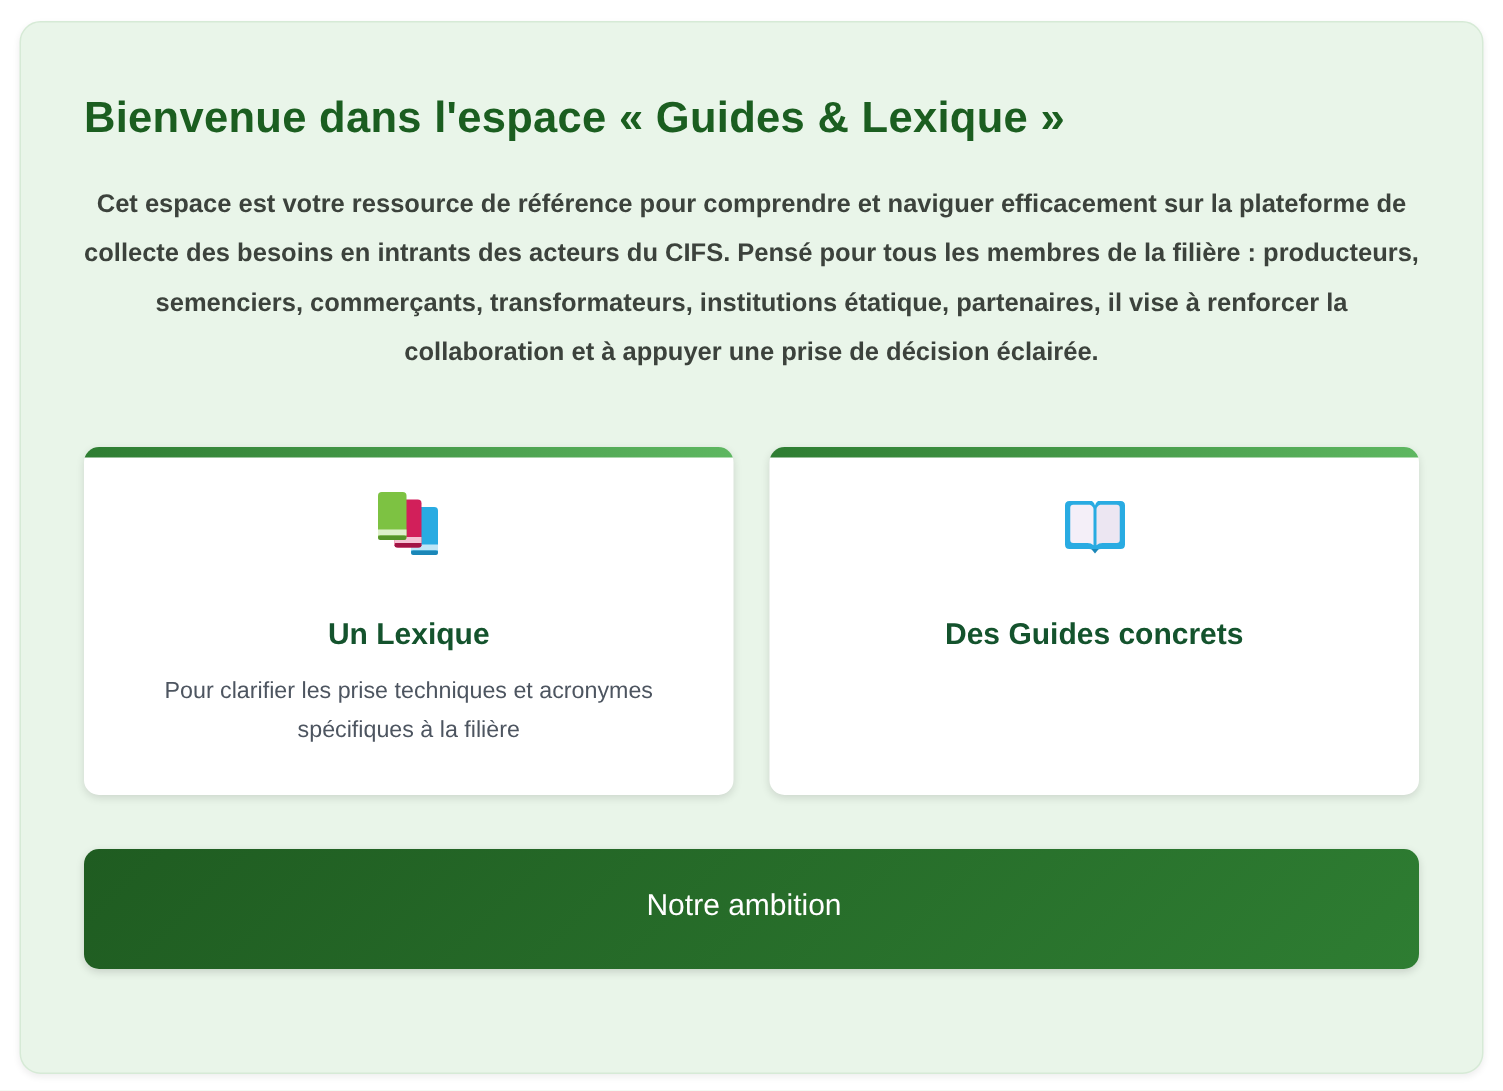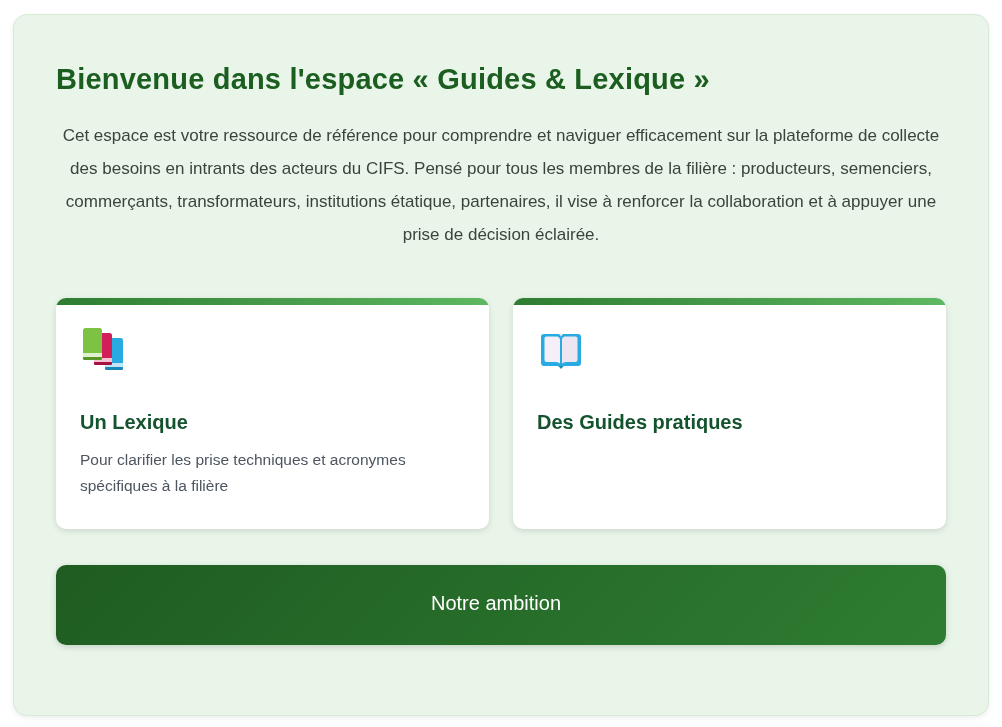--- a/index.html
+++ b/index.html
@@ -37,33 +37,34 @@
     font-weight:bold;
     letter-spacing:0.2px;
   }
   .intro{
     margin:23px auto 0 auto;
     max-width:920px;
     text-align:center;
     color:var(--body-text);
     font-size:17px;
     line-height:33px;
+    font-weight:bold;
   }
   .cards-row{
     display:flex;
     gap:24px;
     margin-top:47px;
   }
   .card{
     flex:1;
     background:#ffffff;
     border-radius:10px;
     box-shadow:0 2px 6px rgba(0,0,0,0.12);
     overflow:hidden;
-    text-align:left;
+    text-align:center;
     cursor:pointer;
   }
   .card-topbar{
     height:7px;
     background:linear-gradient(to right,var(--topbar-0),var(--topbar-1));
   }
   .card-body{ padding:22px 24px 30px 24px; }
   .card-icon{ display:inline-block; width:48px; height:50px; }
   .card-title{
     margin-top:30px;
@@ -141,21 +142,21 @@
 
             <path d="M7.5 11.5 q0 -2 2 -2 h11 q2.5 1 2.5 3 v24 q-1.5 -1.5 -4 -1.5 h-9.5 q-2 0 -2 -2 z" fill="#f4eff8"></path>
 
             <path d="M40.5 11.5 q0 -2 -2 -2 h-11 q-2.5 1 -2.5 3 v24 q1.5 -1.5 4 -1.5 h9.5 q2 0 2 -2 z" fill="#ece6f2"></path>
 
             <rect x="23.4" y="11" width="1.2" height="25" fill="#29abe2"></rect>
 
             <path d="M21.5 39 l2.5 3 l2.5 -3 z" fill="#1b87b8"></path>
           </svg>
         </span>
-        <div class="card-title">Des Guides pratiques</div>
+        <div class="card-title">Des Guides concrets</div>
       </div>
     </div>
 
   </div>
 
   <div class="banner">
     <div class="banner-title">Notre ambition</div>
   </div>
 
 </div>

